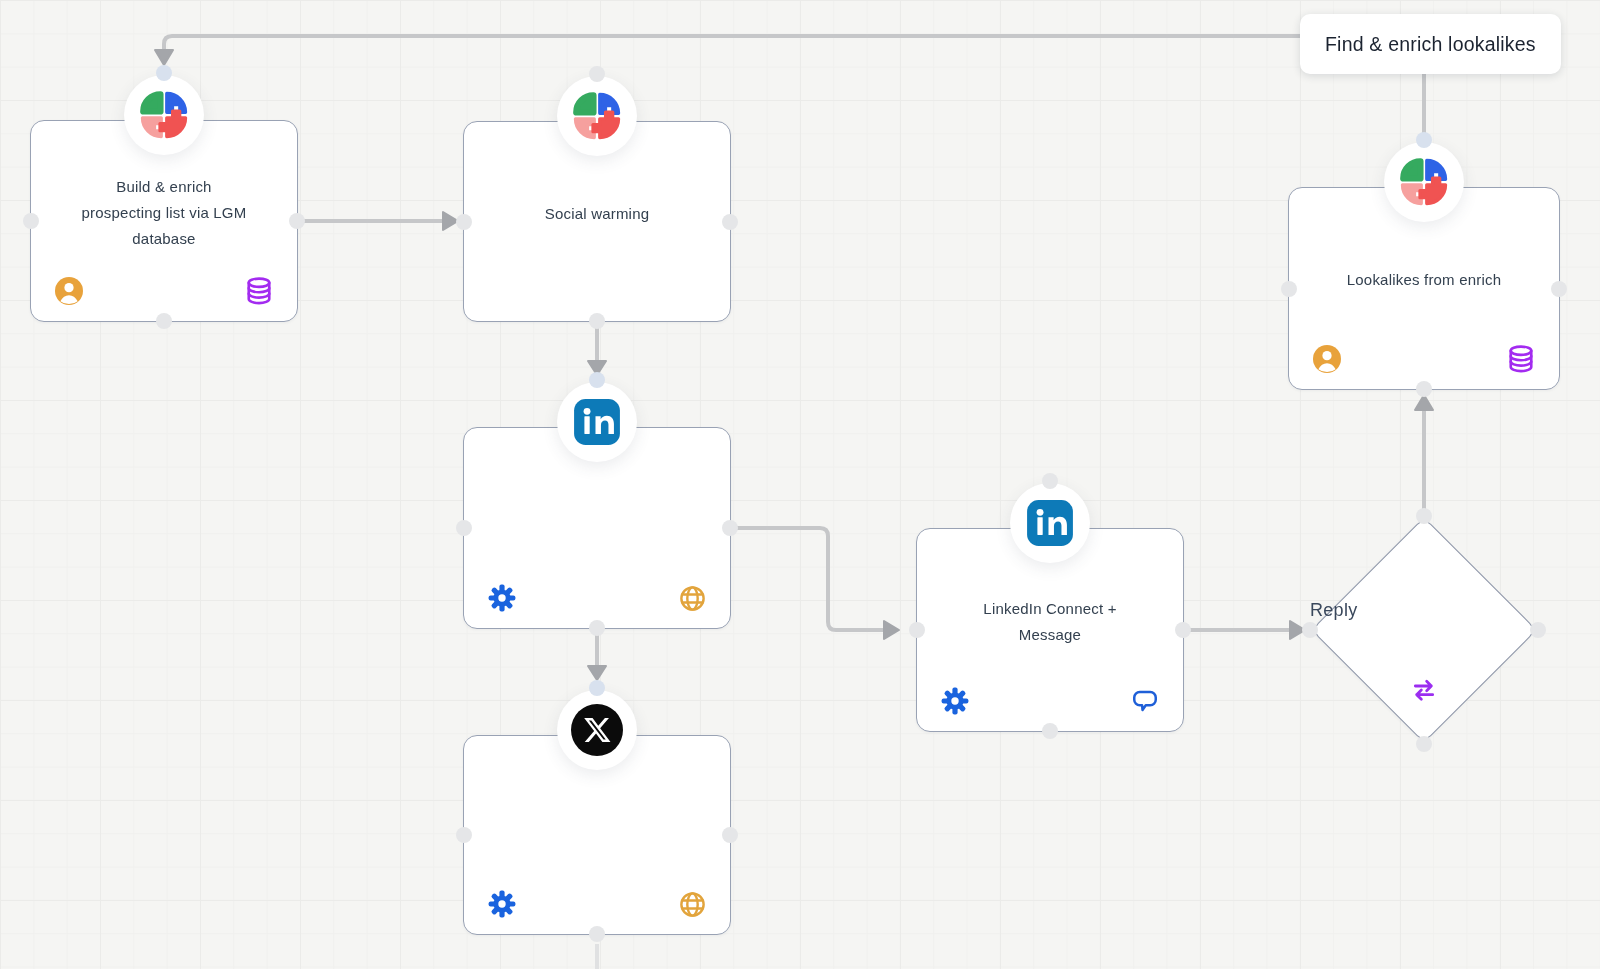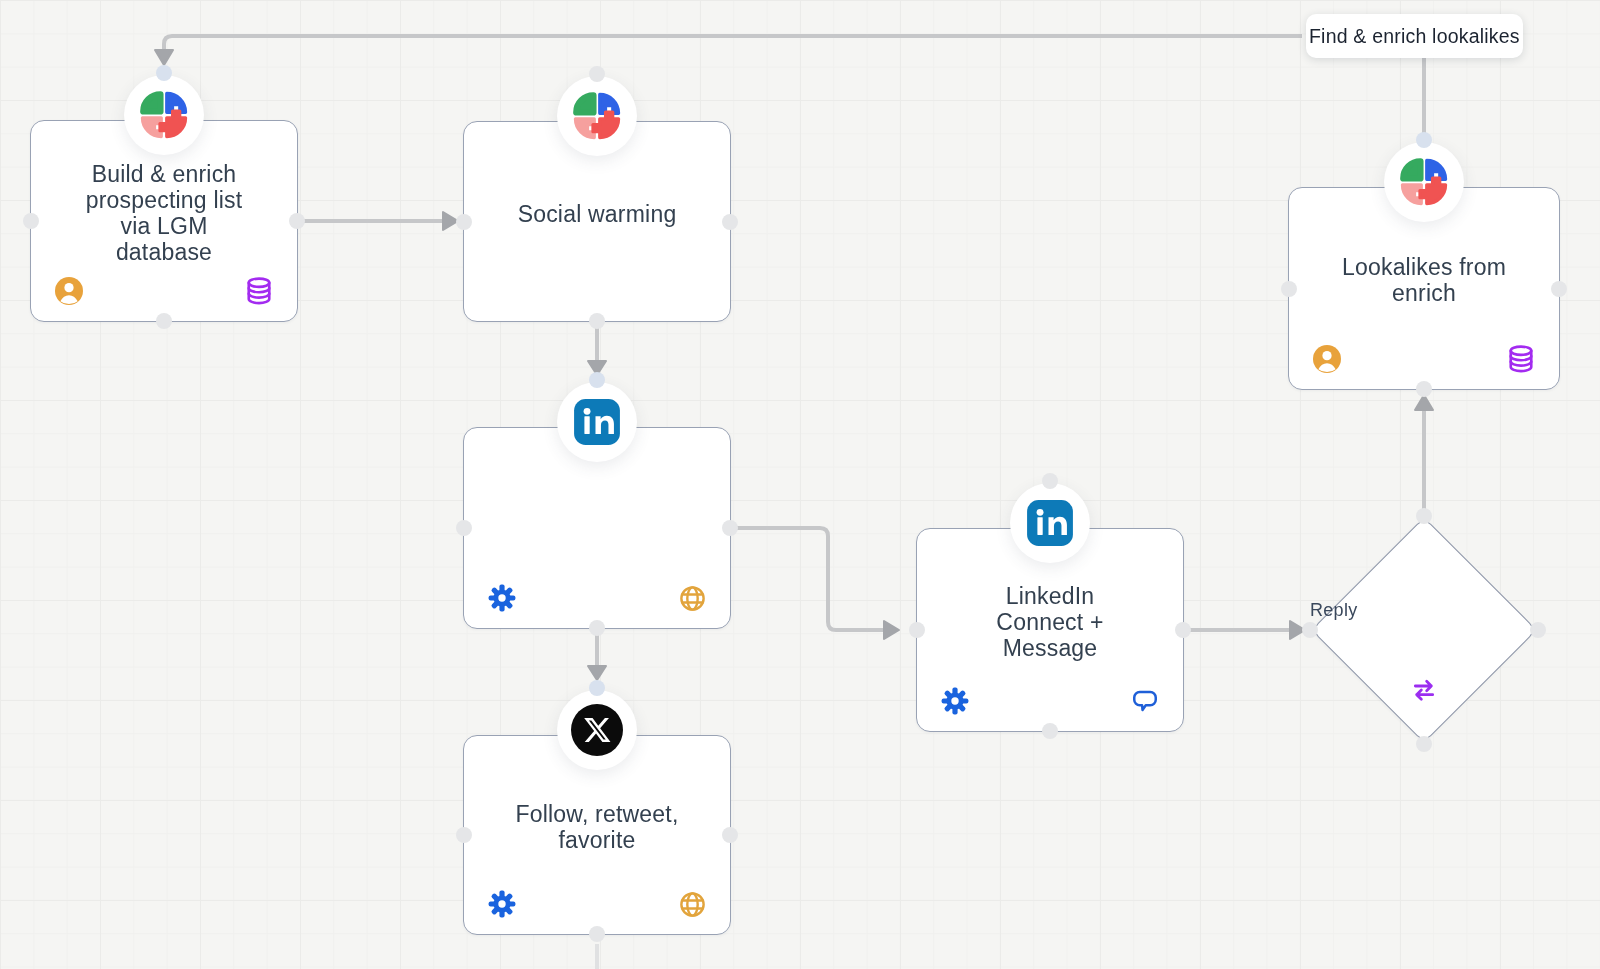--- a/index.html
+++ b/index.html
@@ -21,21 +21,21 @@
     box-shadow:0 1px 3px rgba(40,50,70,0.05);z-index:2;
   }
   .badge{
     position:absolute;top:-46px;left:50%;transform:translateX(-50%);
     width:80px;height:80px;border-radius:50%;background:#fff;
     box-shadow:0 5px 16px rgba(60,70,90,0.10);
     display:flex;align-items:center;justify-content:center;z-index:3;
   }
   .title{
     position:absolute;top:46%;left:0;right:0;transform:translateY(-50%);
-    text-align:center;font-size:23px;line-height:26px;color:#33404f;letter-spacing:.2px;
+    text-align:center;font-size:15px;line-height:26px;color:#33404f;letter-spacing:.2px;
   }
   .title .inner{max-width:172px;margin:0 auto;}
   .corner{position:absolute;bottom:15px;width:30px;height:30px;display:flex;align-items:center;justify-content:center;}
   .corner.bl{left:23px;}
   .corner.br{right:23px;}
   .dot{position:absolute;width:16px;height:16px;border-radius:50%;background:#e5e6e8;z-index:5;}
   .dot.blue{background:#d8e1ee;}
   .dot.t{left:50%;margin-left:-8px;top:-56px;}
   .dot.l{left:-8px;top:50%;margin-top:-8px;}
   .dot.r{right:-8px;top:50%;margin-top:-8px;}
@@ -52,24 +52,24 @@
     position:absolute;left:0;right:0;top:84px;
     font-size:18px;color:#3a485c;letter-spacing:.3px;
   }
   #decision .dicon{position:absolute;left:50%;top:158px;transform:translateX(-50%);}
   #decision .dot.dt{left:50%;top:-8px;margin-left:-8px;}
   #decision .dot.dl{left:-8px;top:50%;margin-top:-8px;}
   #decision .dot.dr{right:-8px;top:50%;margin-top:-8px;}
   #decision .dot.db{left:50%;bottom:-8px;margin-left:-8px;}
   
   #pill{
-    position:absolute;left:1300px;top:14px;height:44px;z-index:6;
-    display:flex;align-items:center;padding:0 3px;background:#fff;border-radius:10px;
+    position:absolute;left:1300px;top:14px;height:60px;z-index:6;
+    display:flex;align-items:center;padding:0 25px;background:#fff;border-radius:10px;
     box-shadow:0 2px 8px rgba(30,40,60,0.14);
-    font-size:19.5px;font-weight:500;color:#1b2330;letter-spacing:.2px;white-space:nowrap;margin-left:6px;
+    font-size:19.5px;font-weight:500;color:#1b2330;letter-spacing:.2px;white-space:nowrap;
   }
 </style>
 </head>
 <body>
 
 <div id="canvas">
 
   <svg id="edges" width="1600" height="969" viewBox="0 0 1600 969">
     <g fill="none" stroke-width="4" stroke-linecap="butt" stroke="#c6c7c9">
       <path d="M302 221 H443"></path>
@@ -188,23 +188,20 @@
 
   <div class="node" style="left:463px;top:735px;width:268px;height:200px;">
     <div class="badge">
       <svg width="54" height="54" viewBox="0 0 54 54">
         <circle cx="27" cy="27" r="26" fill="#0B0B0B"></circle>
         <g transform="translate(27,27) scale(1.22) translate(-11.75,-12)">
           <path fill="#fff" d="M18.244 2.25h3.308l-7.227 8.26 8.502 11.24H16.17l-5.214-6.817L4.99 21.75H1.68l7.73-8.835L1.254 2.25H8.08l4.713 6.231 5.451-6.231zm-1.161 17.52h1.833L7.084 4.126H5.117l11.966 15.644z"></path>
         </g>
       </svg>
     </div>
-    <div class="title">
-        <div class="inner">Follow, retweet, favorite</div>
-      </div>
     <div class="corner bl">
       <svg width="30" height="30" viewBox="0 0 30 30">
         <g fill="#1A63DE">
           <circle cx="15" cy="15" r="8.6"></circle>
           <g>
             <rect x="12.4" y="1.6" width="5.2" height="7" rx="2"></rect>
             <rect x="12.4" y="1.6" width="5.2" height="7" rx="2" transform="rotate(45 15 15)"></rect>
             <rect x="12.4" y="1.6" width="5.2" height="7" rx="2" transform="rotate(90 15 15)"></rect>
             <rect x="12.4" y="1.6" width="5.2" height="7" rx="2" transform="rotate(135 15 15)"></rect>
             <rect x="12.4" y="1.6" width="5.2" height="7" rx="2" transform="rotate(180 15 15)"></rect>

